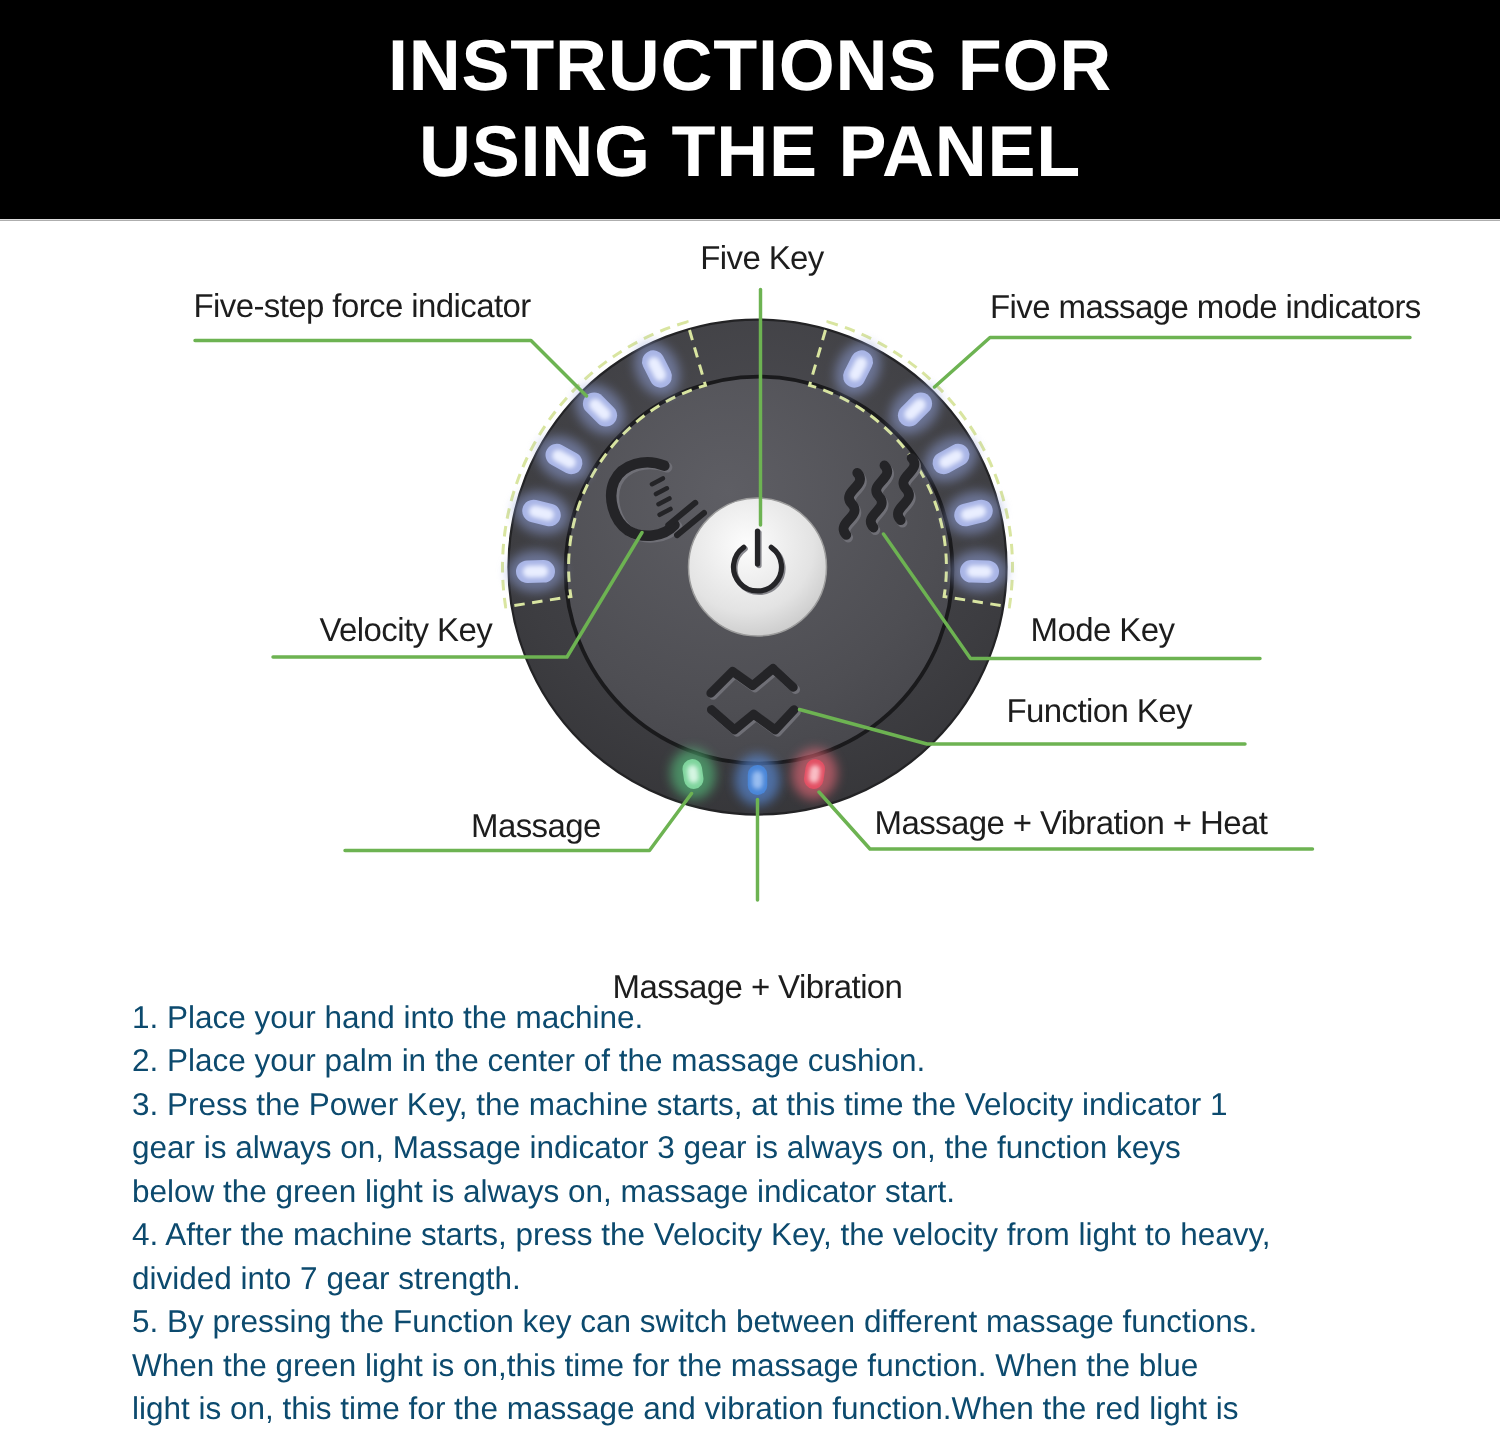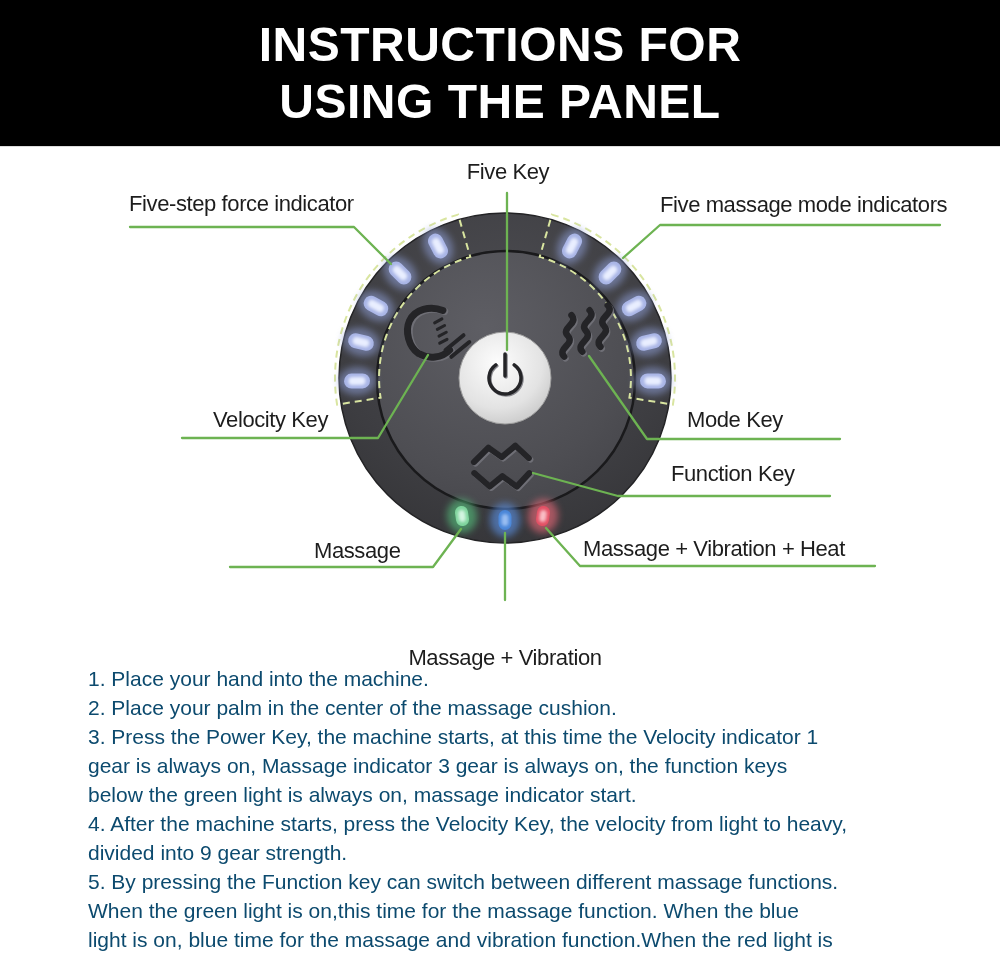--- a/index.html
+++ b/index.html
@@ -187,19 +187,19 @@
   <div class="dlabel" style="left:583px;top:537px;">Massage + Vibration + Heat</div>
   <div class="dlabel center" style="left:355px;top:616px;width:300px;margin-top:30px;">Massage + Vibration</div>
 
   <div class="instructions">
     <div class="iline">1. Place your hand into the machine.</div>
     <div class="iline">2. Place your palm in the center of the massage cushion.</div>
     <div class="iline">3. Press the Power Key, the machine starts, at this time the Velocity indicator 1</div>
     <div class="iline">gear is always on, Massage indicator 3 gear is always on, the function keys</div>
     <div class="iline">below the green light is always on, massage indicator start.</div>
     <div class="iline">4. After the machine starts, press the Velocity Key, the velocity from light to heavy,</div>
-    <div class="iline">divided into 9 gear strength.</div>
+    <div class="iline">divided into 7 gear strength.</div>
     <div class="iline">5. By pressing the Function key can switch between different massage functions.</div>
     <div class="iline">When the green light is on,this time for the massage function. When the blue</div>
-    <div class="iline">light is on, blue time for the massage and vibration function.When the red light is</div>
+    <div class="iline">light is on, this time for the massage and vibration function.When the red light is</div>
   </div>
 
 </div>
 
 </body></html>

